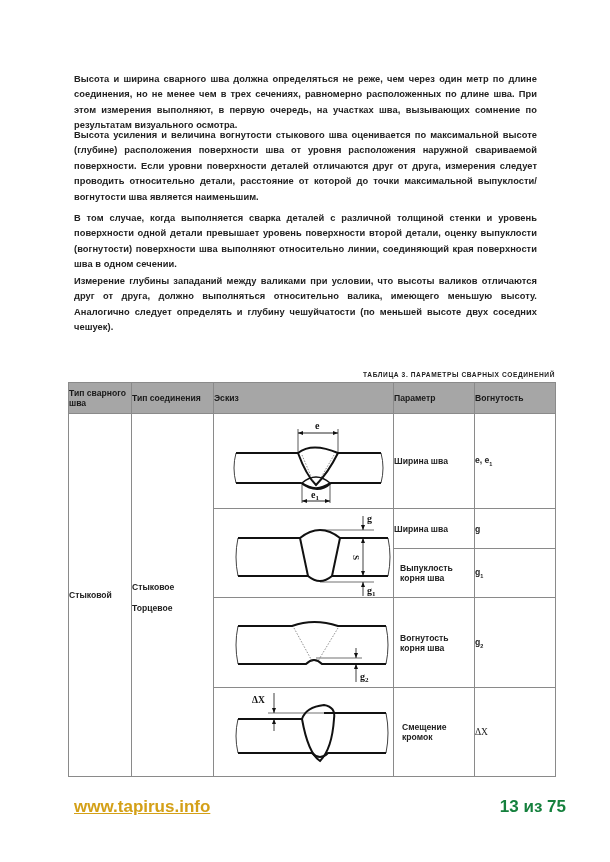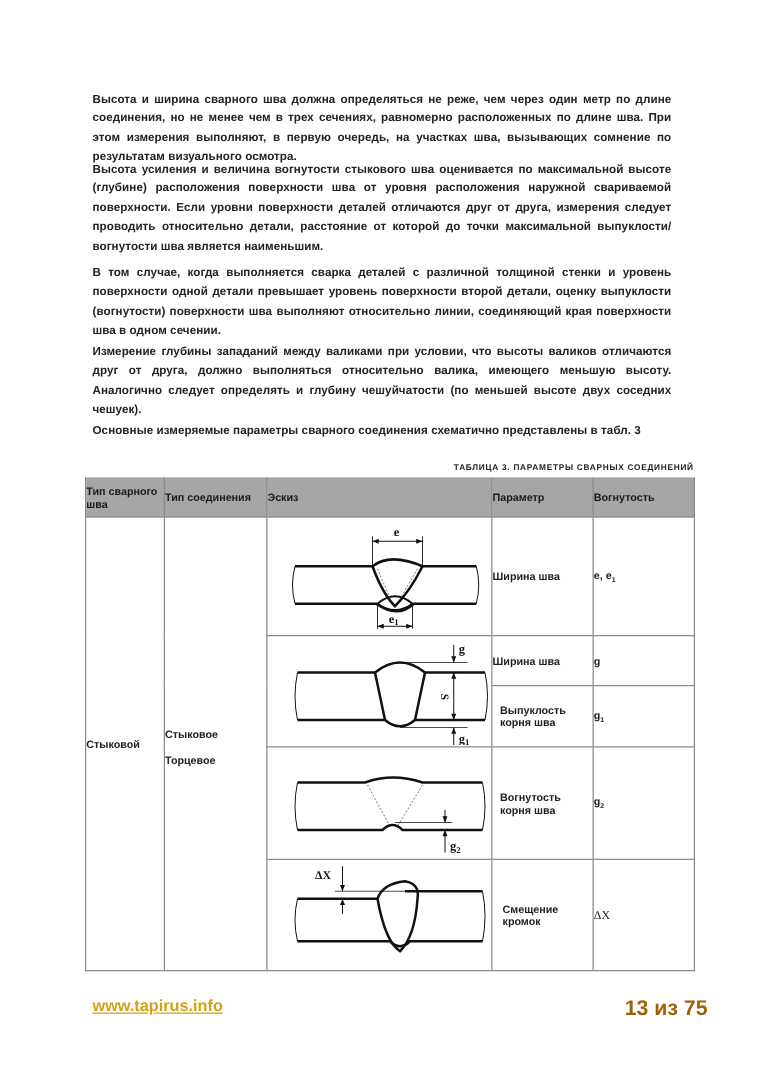--- a/index.html
+++ b/index.html
@@ -14,33 +14,32 @@
   .caption { position:absolute; top:371px; right:55px; font-size:6.6px; font-weight:bold; letter-spacing:0.6px; color:#222; text-transform:uppercase; }
   table.params { position:absolute; left:68px; top:382px; width:487px; border-collapse:collapse; table-layout:fixed; }
   table.params th, table.params td { border:1px solid #8a8a8a; padding:0; text-align:left; vertical-align:middle; font-size:8.6px; font-weight:bold; color:#222; }
   table.params th { background:#a6a6a6; height:30px; line-height:10px; font-size:8.6px; color:#1a1a1a; }
   .c1 { width:63px; } .c2 { width:82px; } .c3 { width:180px; } .c4 { width:81px; } .c5 { width:81px; }
   .sym { font-weight:bold; font-size:8.6px; }
   .sym sub { font-size:5.5px; }
   .serif-sym { font-family:"Liberation Serif", serif; font-weight:normal; font-size:9.5px; }
   .conn-line { display:block; line-height:21px; }
   .sketch svg { display:block; margin:0 auto; }
-  .footer-link { position:absolute; left:74px; top:797px; font-size:13px; font-weight:bold; color:#d4a017; text-decoration:underline; }
-  .footer-page { position:absolute; right:44px; top:797px; font-size:17px; font-weight:bold; color:#a16207; }
+  .footer-link { position:absolute; left:74px; top:797px; font-size:17px; font-weight:bold; color:#d4a017; text-decoration:underline; }
+  .footer-page { position:absolute; right:44px; top:797px; font-size:17px; font-weight:bold; color:#15803d; }
 </style>
 </head>
 <body>
 
 <div class="page">
 
   <p class="para" id="p1">Высота и ширина сварного шва должна определяться не реже, чем через один метр по длине соединения, но не менее чем в трех сечениях, равномерно расположенных по длине шва. При этом измерения выполняют, в первую очередь, на участках шва, вызывающих сомнение по результатам визуального осмотра.</p>
   <p class="para" id="p2">Высота усиления и величина вогнутости стыкового шва оценивается по максимальной высоте (глубине) расположения поверхности шва от уровня расположения наружной свариваемой поверхности. Если уровни поверхности деталей отличаются друг от друга, измерения следует проводить относительно детали, расстояние от которой до точки максимальной выпуклости/вогнутости шва является наименьшим.</p>
   <p class="para" id="p3">В том случае, когда выполняется сварка деталей с различной толщиной стенки и уровень поверхности одной детали превышает уровень поверхности второй детали, оценку выпуклости (вогнутости) поверхности шва выполняют относительно линии, соединяющий края поверхности шва в одном сечении.</p>
   <p class="para" id="p4">Измерение глубины западаний между валиками при условии, что высоты валиков отличаются друг от друга, должно выполняться относительно валика, имеющего меньшую высоту. Аналогично следует определять и глубину чешуйчатости (по меньшей высоте двух соседних чешуек).</p>
-  <p class="para" id="p5">Основные измеряемые параметры сварного соединения схематично представлены в табл. 3</p>
 
   <div class="caption">Таблица 3. Параметры сварных соединений</div>
 
   <table class="params">
     <colgroup>
         <col class="c1">
         <col class="c2">
         <col class="c3">
         <col class="c4">
         <col class="c5">

